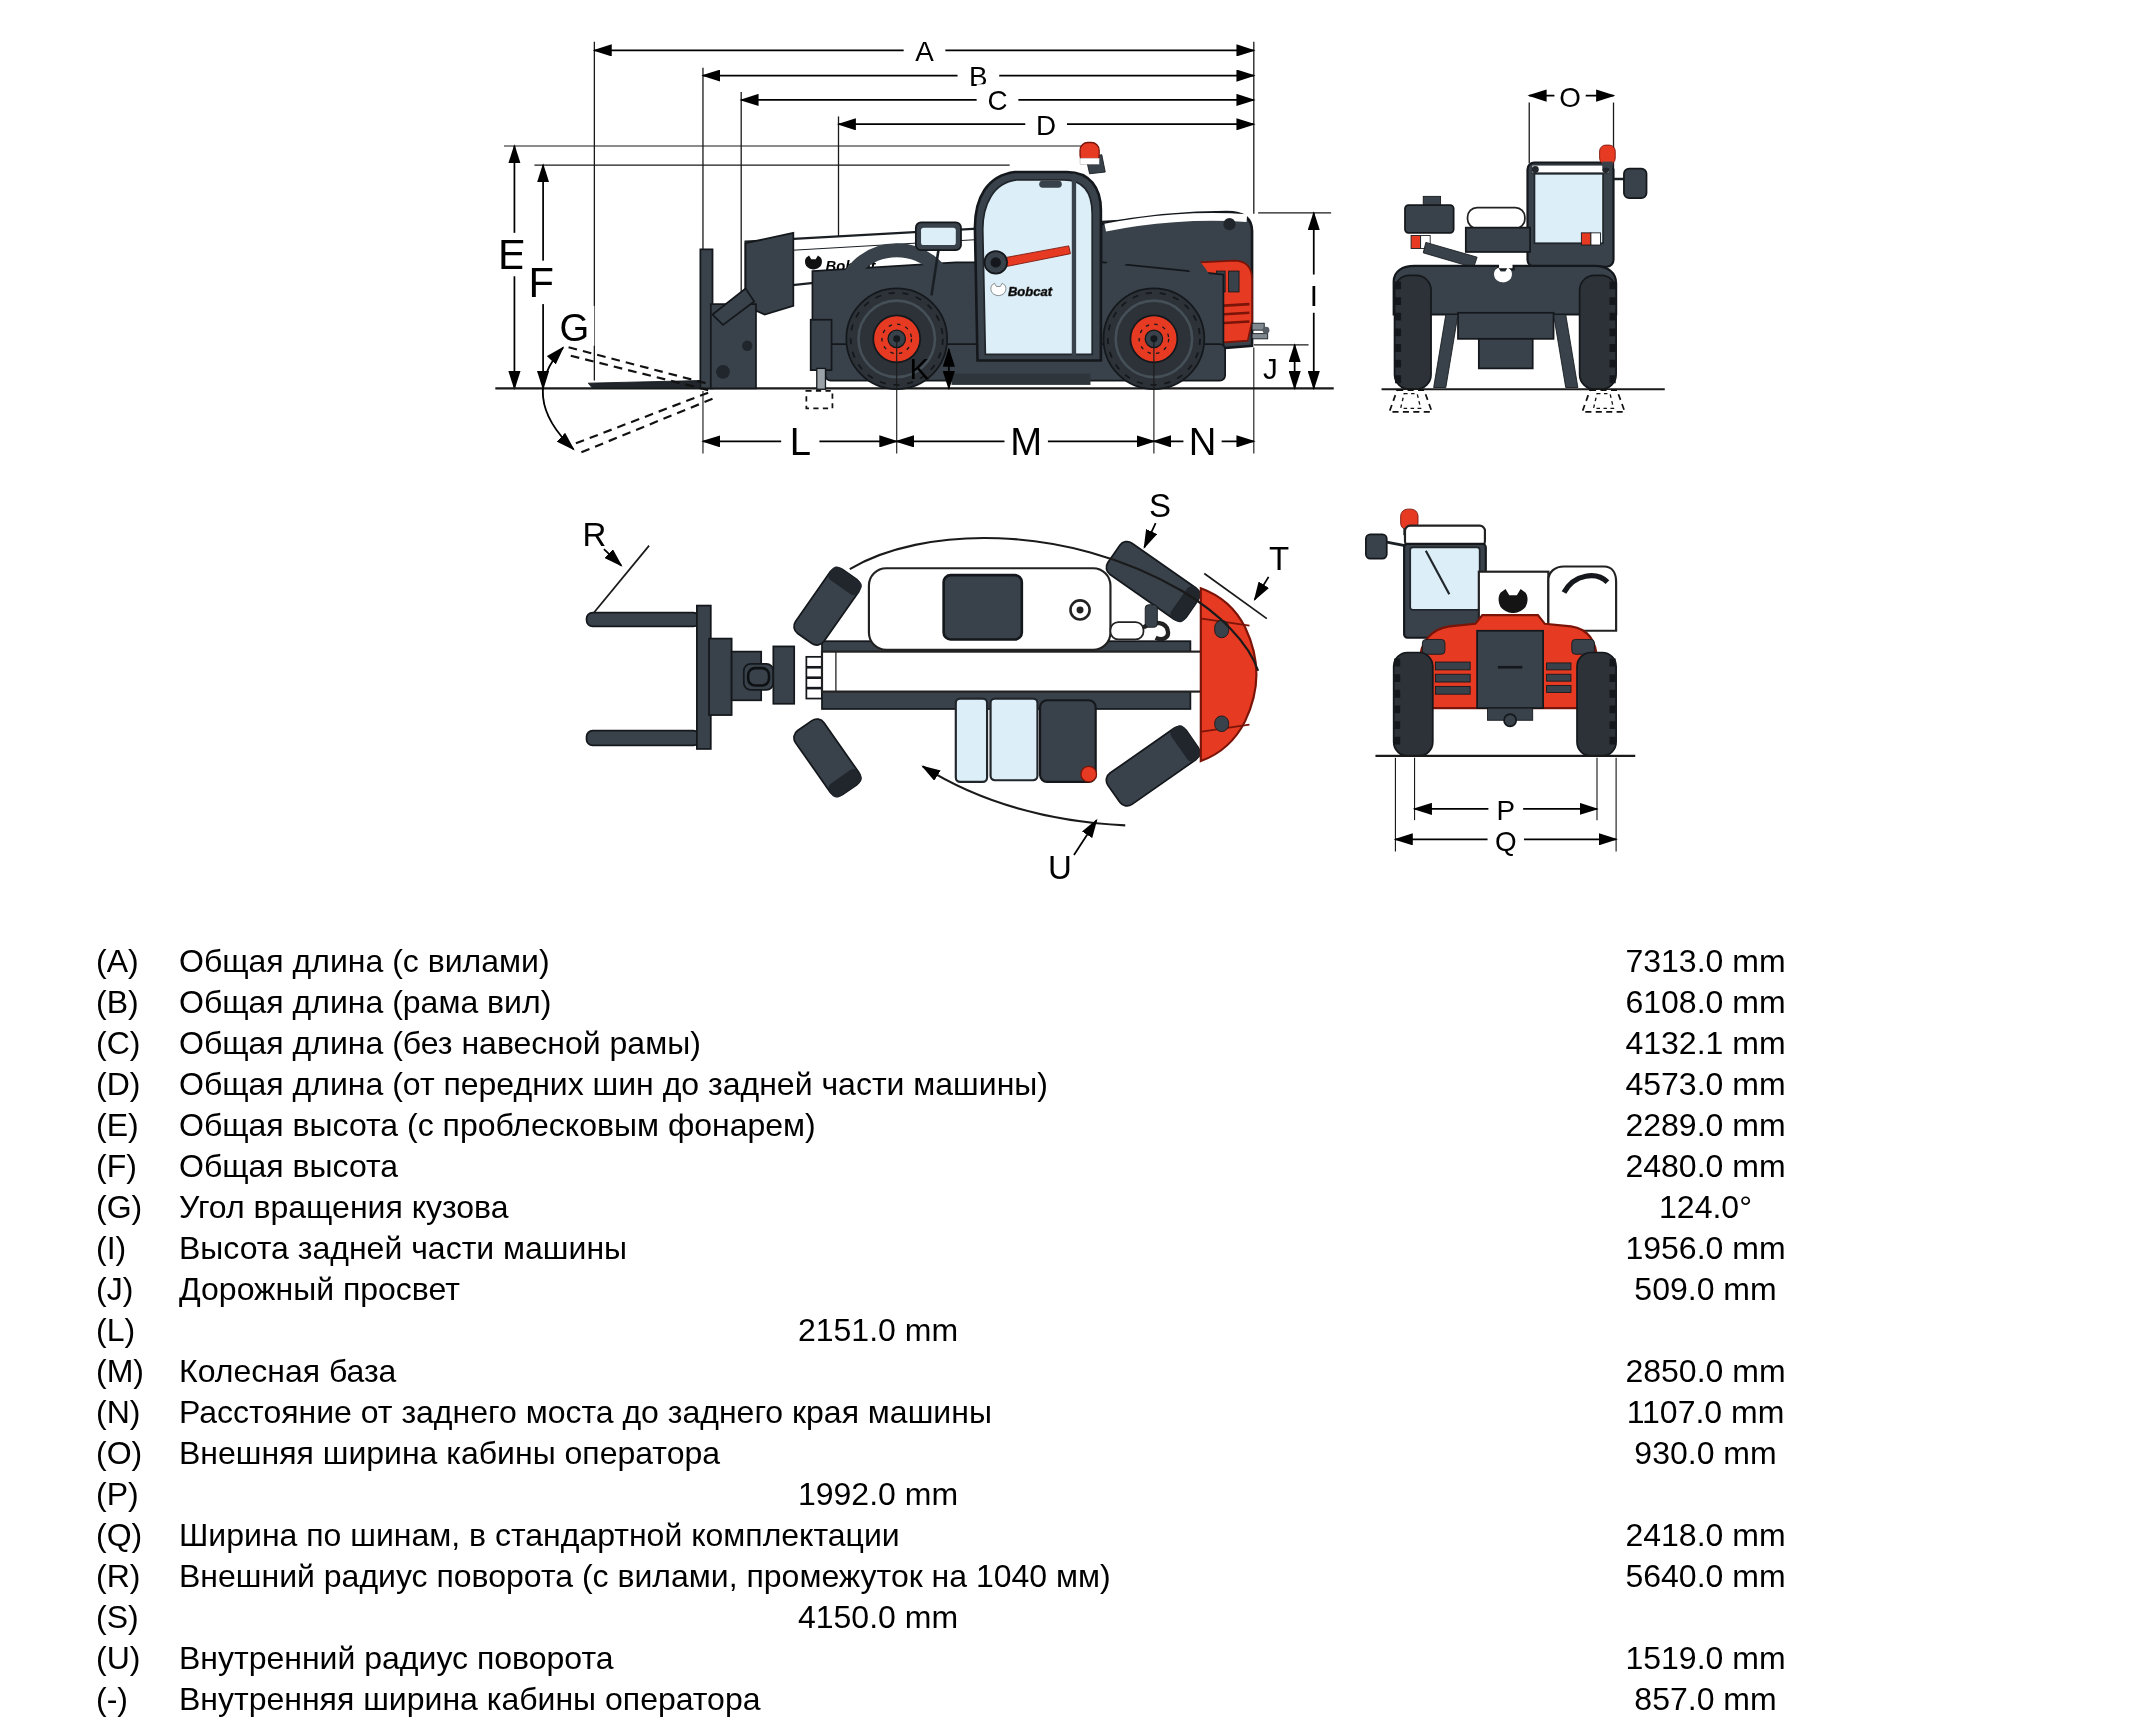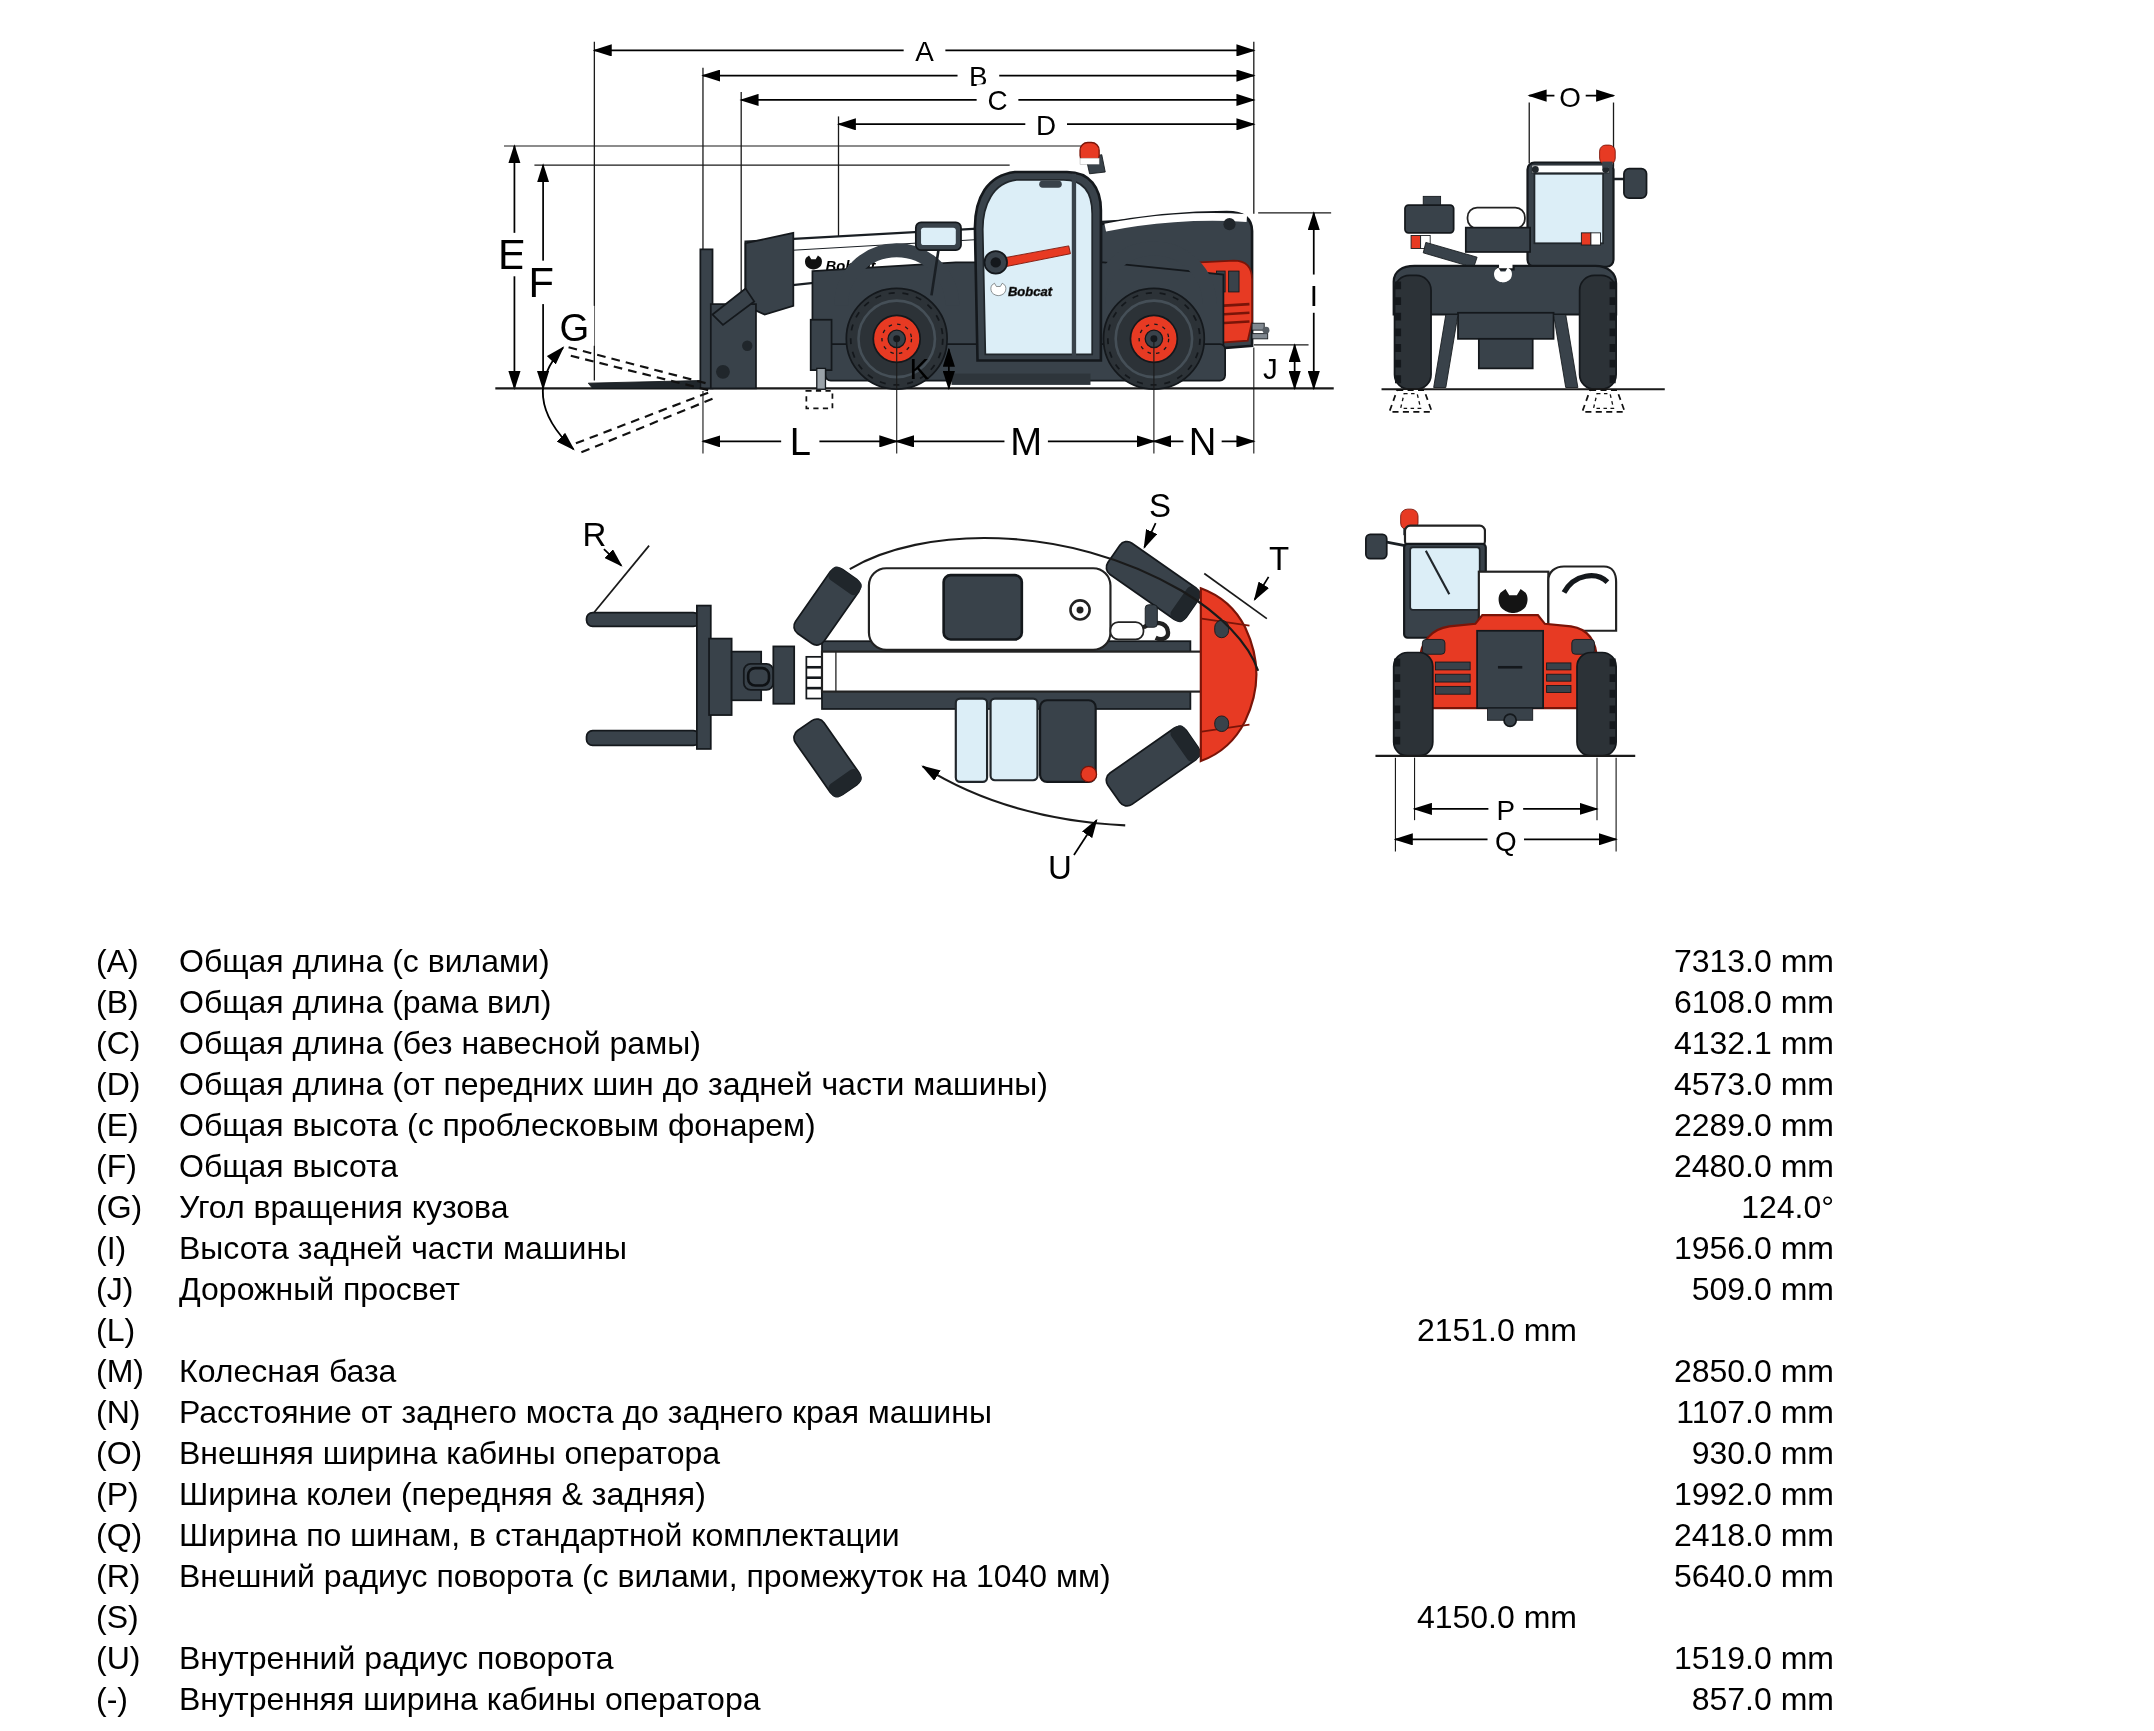--- a/index.html
+++ b/index.html
@@ -12,21 +12,21 @@
   .ext{stroke:#1a1a1a;stroke-width:1.5;fill:none;}
   .thin{stroke:#1a1a1a;stroke-width:1.3;fill:none;}
   .dim{stroke:#000;stroke-width:2;fill:none;marker-start:url(#ah);marker-end:url(#ah);}
   .lead{stroke:#000;stroke-width:2;fill:none;marker-end:url(#ah);}
   .arc{stroke:#1a1a1a;stroke-width:2.5;fill:none;}
   .gnd{stroke:#1a1a1a;stroke-width:2.5;}
   .spec-table{position:absolute;left:96px;top:941px;width:1738px;}
   .spec-row{display:grid;grid-template-columns:83px 1398px auto;height:41px;align-items:center;
             font-size:32px;color:#000;white-space:nowrap;}
   .spec-key{text-align:left;}
-  .spec-value{text-align:right;}
+  .spec-value{text-align:center;}
 </style>
 </head>
 <body>
 
 <div class="stage">
 
 <svg width="2154" height="934" viewBox="0 0 2479 1075" style="position:absolute;left:0;top:0;">
   <defs>
     <marker id="ah" markerWidth="22" markerHeight="14" refX="20" refY="7" orient="auto-start-reverse" markerUnits="userSpaceOnUse">
       <path d="M0,0 L22,7 L0,14 Z" fill="#000"></path>
@@ -411,21 +411,20 @@
     <span class="spec-label">Расстояние от заднего моста до заднего края машины</span>
     <span class="spec-value">1107.0 mm</span>
   </div>
       <div class="spec-row">
     <span class="spec-key">(O)</span>
     <span class="spec-label">Внешняя ширина кабины оператора</span>
     <span class="spec-value">930.0 mm</span>
   </div>
       <div class="spec-row">
     <span class="spec-key">(P)</span>
-    <span class="spec-label">Ширина колеи (передняя &amp; задняя)</span>
     <span class="spec-value">1992.0 mm</span>
   </div>
       <div class="spec-row">
     <span class="spec-key">(Q)</span>
     <span class="spec-label">Ширина по шинам, в стандартной комплектации</span>
     <span class="spec-value">2418.0 mm</span>
   </div>
       <div class="spec-row">
     <span class="spec-key">(R)</span>
     <span class="spec-label">Внешний радиус поворота (с вилами, промежуток на 1040 мм)</span>

